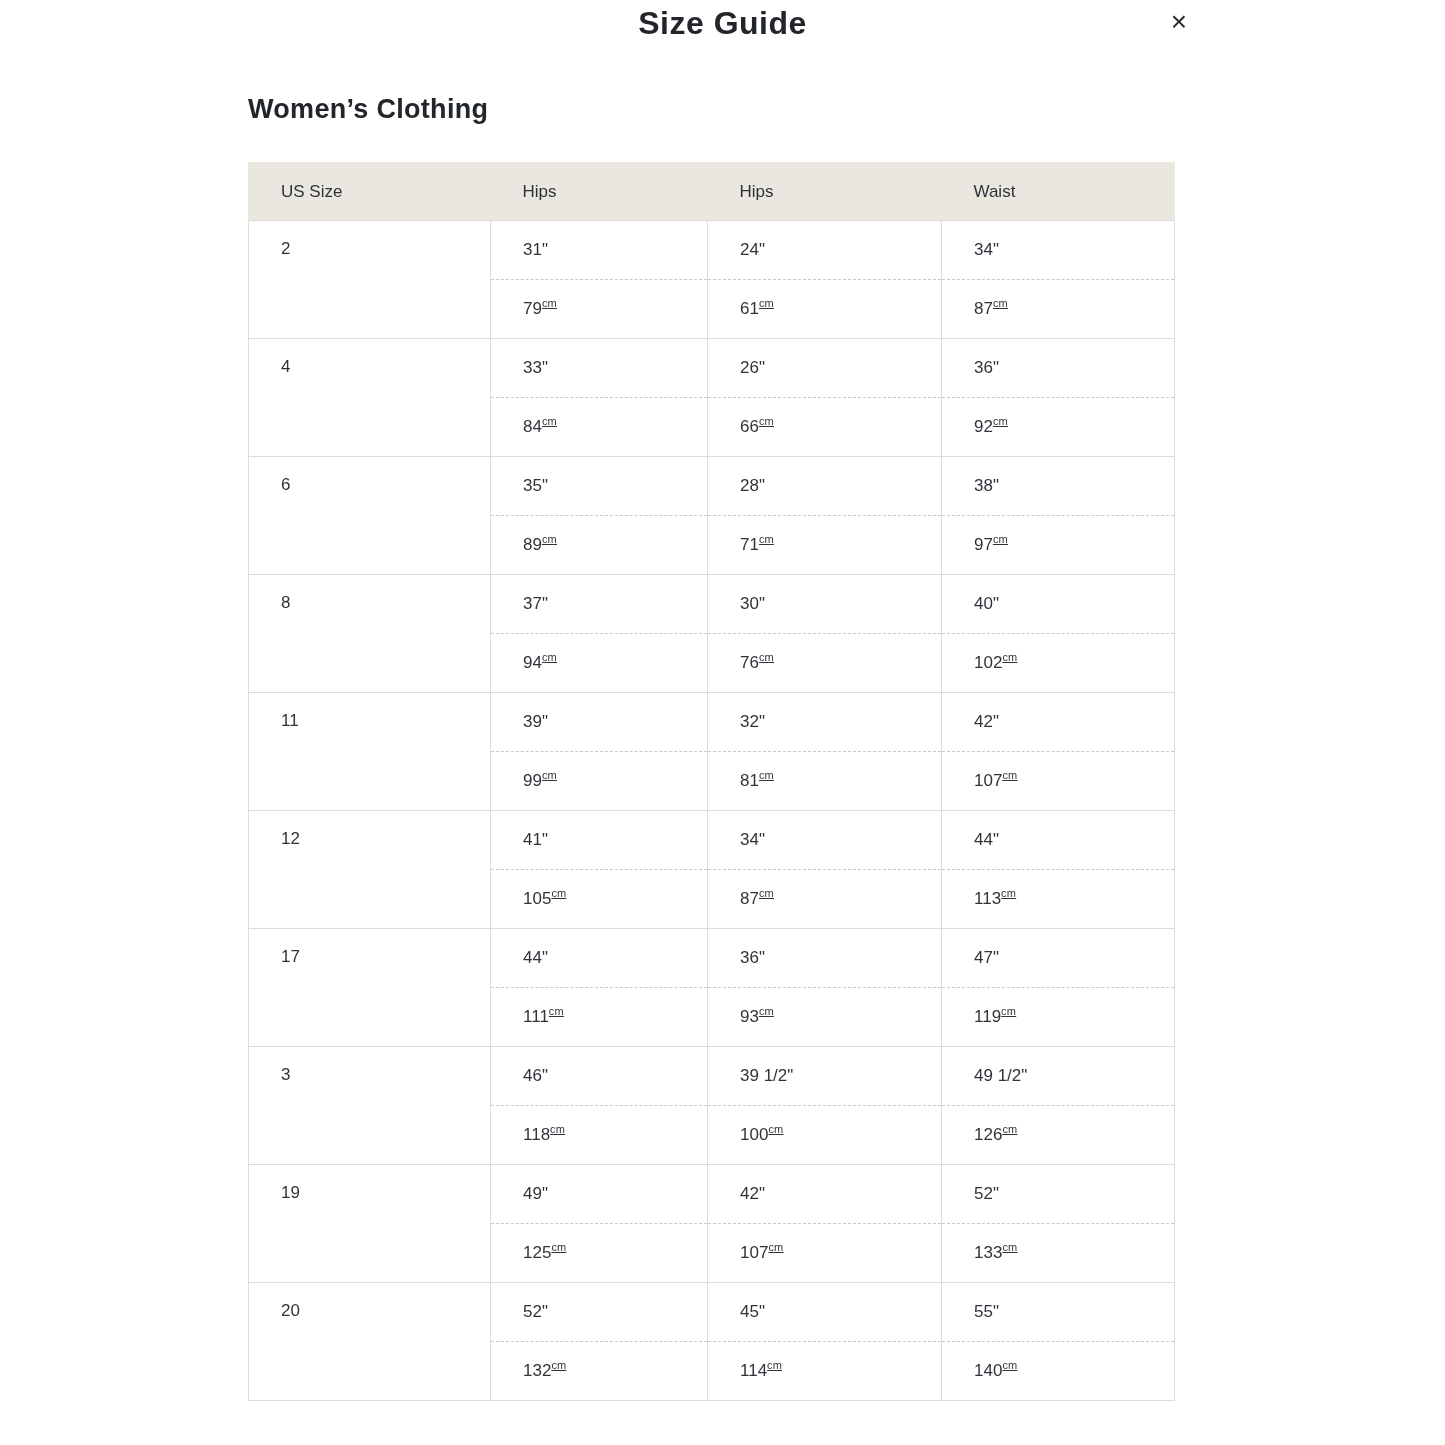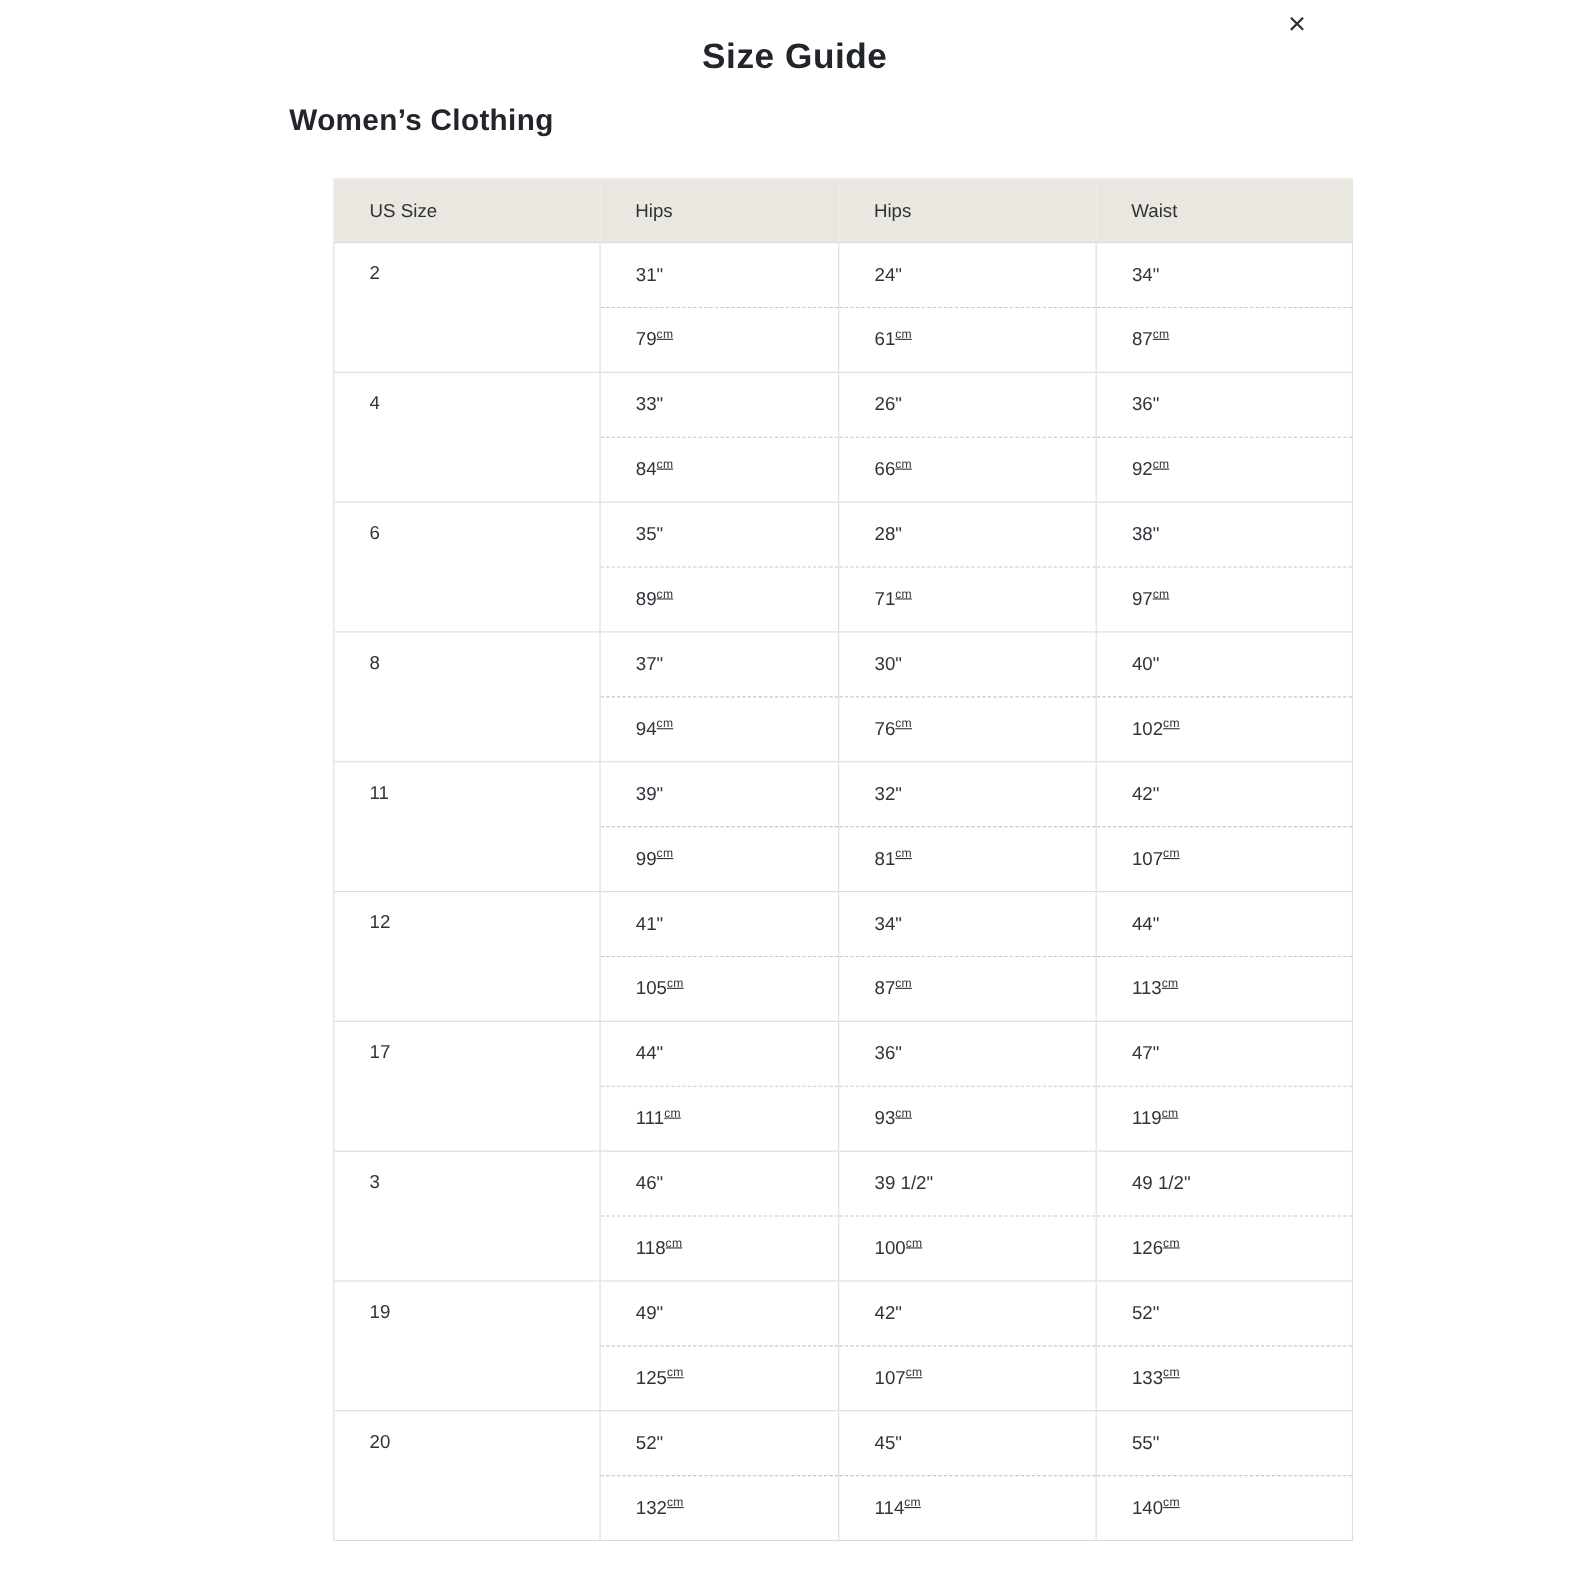--- a/index.html
+++ b/index.html
@@ -33,53 +33,52 @@
     cursor: pointer;
     font-size: 28px;
     line-height: 32px;
     color: #2b2e33;
     padding: 0;
     font-family: "Liberation Sans", sans-serif;
   }
 
   .modal-title {
     margin: 0;
-    padding-top: 32px;
+    padding-top: 4px;
     text-align: center;
     font-size: 32px;
     line-height: 38px;
     font-weight: bold;
     letter-spacing: 0.5px;
     color: #22262b;
   }
 
   .content {
     position: absolute;
-    left: 263px;
+    left: 248px;
     top: 92px;
     width: 926px;
   }
 
   .section-title {
     margin: 0;
     font-size: 27px;
     line-height: 34px;
     font-weight: bold;
     letter-spacing: 0.3px;
     color: #22262b;
   }
 
   table.size-table {
     margin-top: 36px;
     width: 926px;
     border-collapse: collapse;
     table-layout: fixed;
     font-size: 17px;
     color: #30343a;
-    margin-left: 40px;
   }
 
   table.size-table col.c1 { width: 242px; }
   table.size-table col.c2 { width: 217px; }
   table.size-table col.c3 { width: 234px; }
   table.size-table col.c4 { width: 233px; }
 
   table.size-table thead th {
     background: var(--header-bg, #e9e7e0);
     height: 58px;

